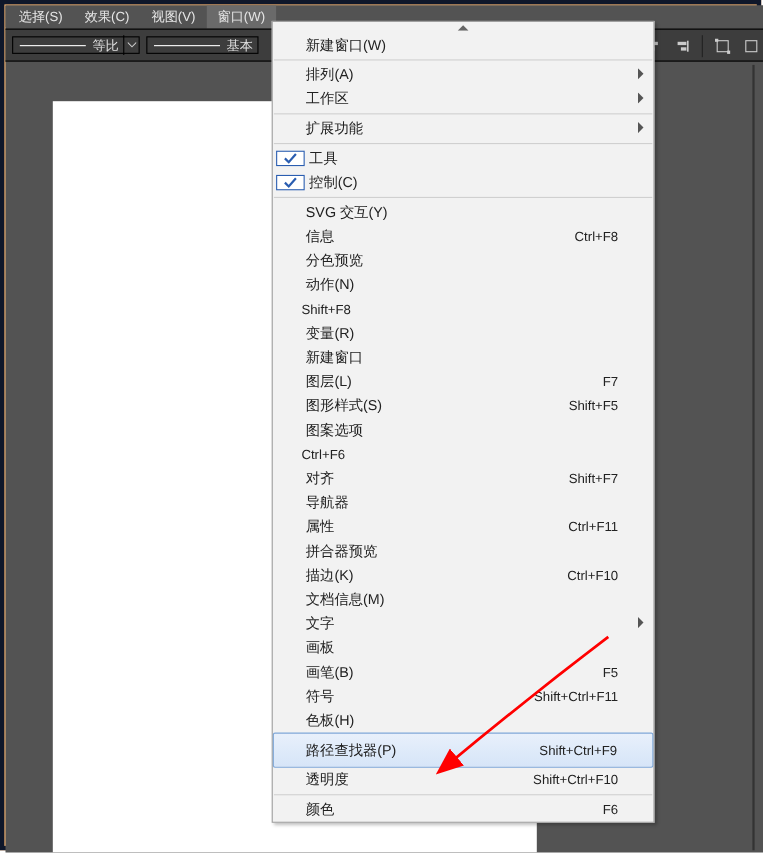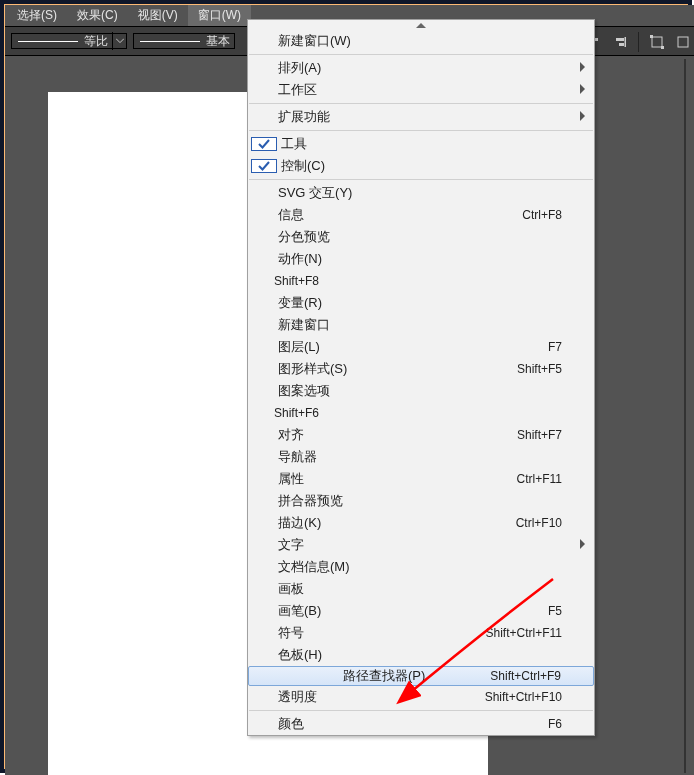--- a/index.html
+++ b/index.html
@@ -26,21 +26,21 @@
   .menu ul { list-style: none; }
   .menu li { display: flex; align-items: center; height: 22px; position: relative; }
   .menu li .check { width: 22px; display: flex; align-items: center; justify-content: center; color: #2a5db0; }
   .menu li .check svg { width: 12px; height: 12px; }
   .menu li .check.box { border: 1px solid #2a5db0; width: 14px; height: 14px; margin-left: 3px; background: #fff; }
   .menu li .label { flex: 1; padding-left: 4px; color: #222; font-size: 13px; white-space: nowrap; }
   .menu li .shortcut { padding-right: 32px; color: #222; font-size: 12px; }
   .menu li .sub { position: absolute; right: 8px; top: 50%; transform: translateY(-50%); }
   .menu li .sub svg { width: 6px; height: 10px; }
   .menu hr { border: none; border-top: 1px solid #d0d0d0; margin: 2px 1px; }
-  .menu li.highlight { background: linear-gradient(#e8f0fb,#d6e5f8); border: 1px solid #7da7d9; height: 20px; border-radius: 2px; text-align: center; }
+  .menu li.highlight { background: linear-gradient(#e8f0fb,#d6e5f8); border: 1px solid #7da7d9; height: 32px; border-radius: 2px; }
   .menu li.highlight .label { padding-left: 3px; }
   .menu li.plain .check { width: 26px; }
   .arrow-annot { position: absolute; left: 384px; top: 572px; pointer-events: none; }
   .vscroll { position: absolute; right: 2px; top: 55px; width: 2px; height: 714px; background: #333; }
 </style>
 </head>
 <body>
 
 <div class="frame">
   <div class="app-bg"></div>
@@ -190,21 +190,21 @@
           <span class="check"></span>
           <span class="label">图形样式(S)</span>
           <span class="shortcut">Shift+F5</span>
         </li>
         <li class="plain">
           <span class="check"></span>
           <span class="label">图案选项</span>
         </li>
         <li class="plain">
           <span class="check"></span>
-          <span class="shortcut">Shift+F6</span>
+          <span class="shortcut">Ctrl+F6</span>
         </li>
         <li class="plain">
           <span class="check"></span>
           <span class="label">对齐</span>
           <span class="shortcut">Shift+F7</span>
         </li>
         <li class="plain">
           <span class="check"></span>
           <span class="label">导航器</span>
         </li>
@@ -217,28 +217,28 @@
           <span class="check"></span>
           <span class="label">拼合器预览</span>
         </li>
         <li class="plain">
           <span class="check"></span>
           <span class="label">描边(K)</span>
           <span class="shortcut">Ctrl+F10</span>
         </li>
         <li class="plain">
           <span class="check"></span>
+          <span class="label">文档信息(M)</span>
+        </li>
+        <li class="plain">
+          <span class="check"></span>
           <span class="label">文字</span>
           <span class="sub"><svg viewBox="0 0 6 10">
               <path d="M0 0 L5 5 L0 10 Z" fill="#555"></path>
             </svg></span>
-        </li>
-        <li class="plain">
-          <span class="check"></span>
-          <span class="label">文档信息(M)</span>
         </li>
         <li class="plain">
           <span class="check"></span>
           <span class="label">画板</span>
         </li>
         <li class="plain">
           <span class="check"></span>
           <span class="label">画笔(B)</span>
           <span class="shortcut">F5</span>
         </li>

